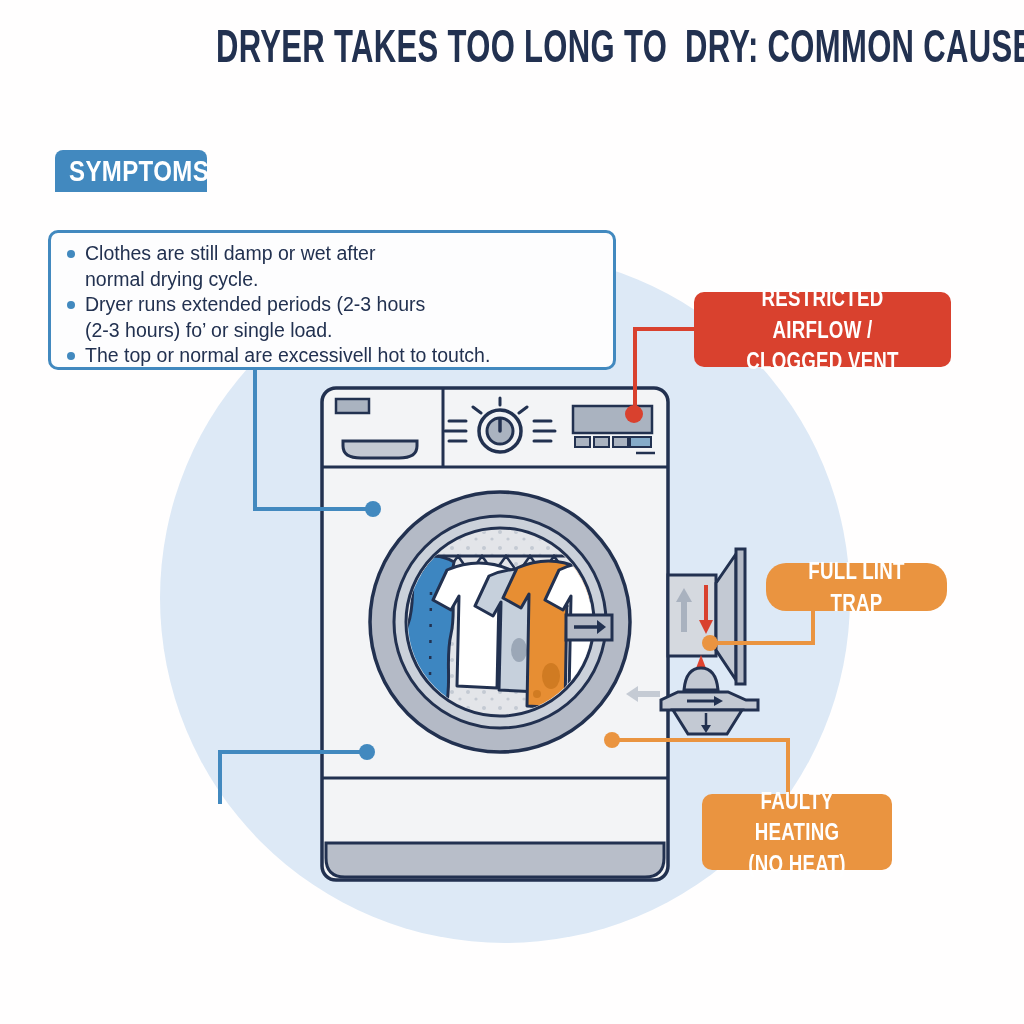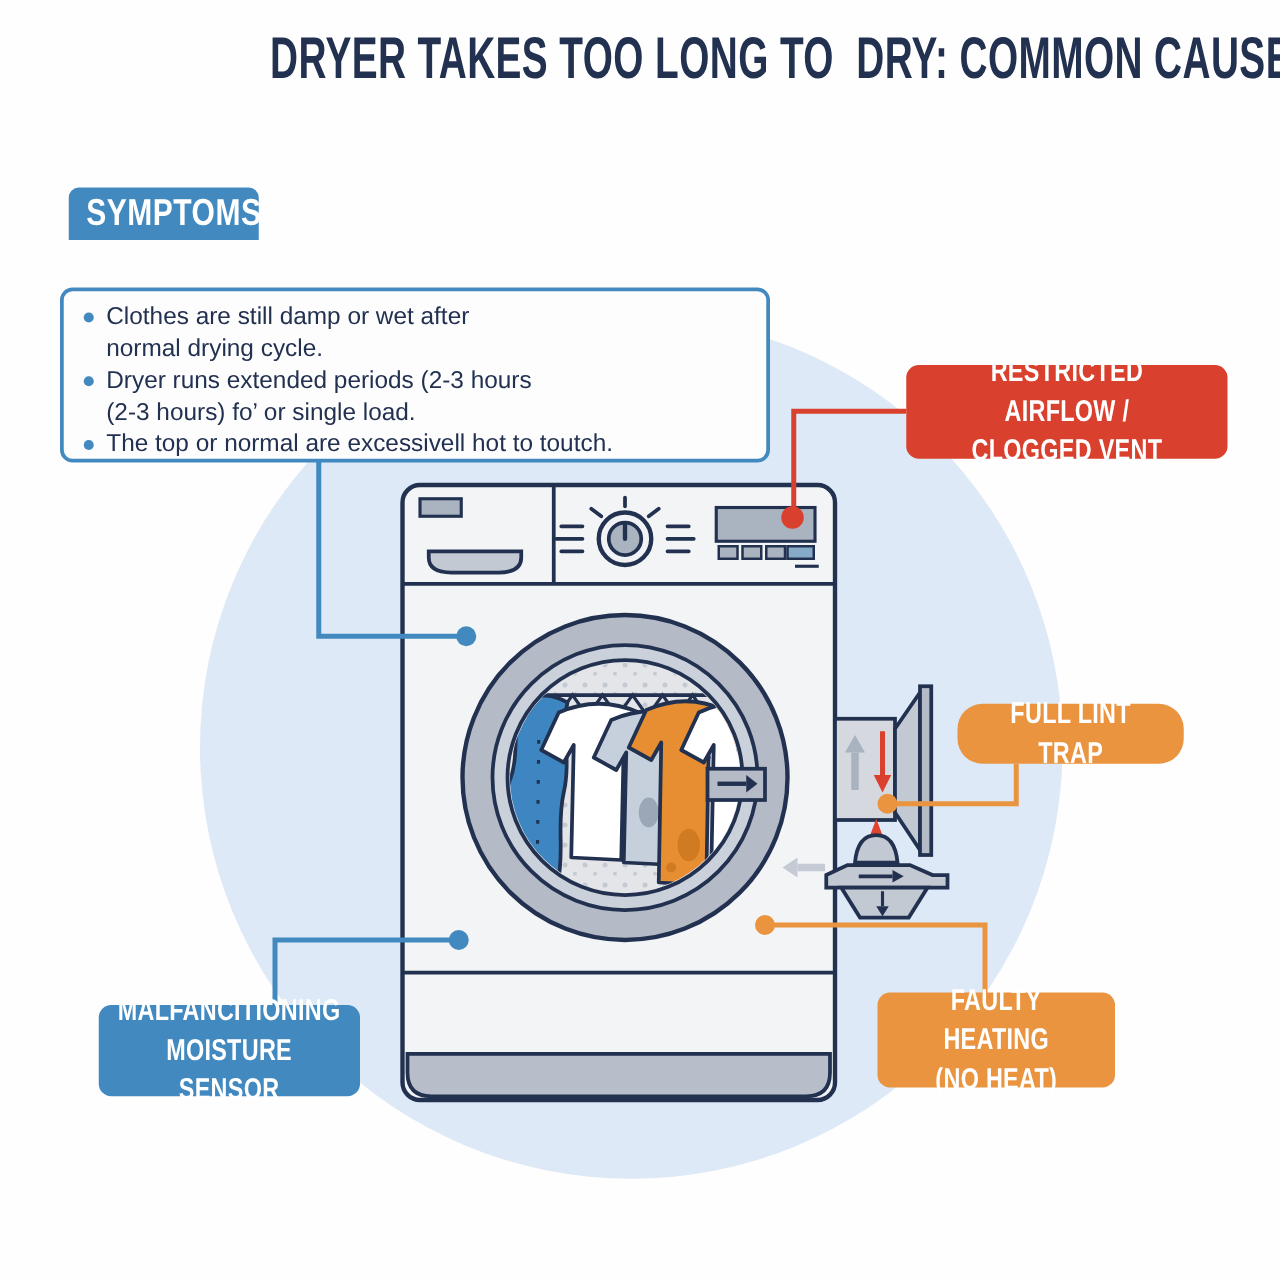--- a/index.html
+++ b/index.html
@@ -24,21 +24,21 @@
   #symptoms-box ul{list-style:none;margin:0;padding:0;}
   #symptoms-box li{display:flex;align-items:flex-start;}
   #symptoms-box .dot{flex:0 0 8px;width:8px;height:8px;border-radius:50%;
                 background:var(--blue);margin:9px 10px 0 4px;}
   #symptoms-box .btxt{font-size:19.5px;line-height:25.5px;color:var(--navy);white-space:pre-line;}
 
   .callout{position:absolute;display:flex;align-items:center;justify-content:center;
            color:#fff;border-radius:10px;text-align:center;}
   .callout .cond{display:inline-block;transform:scaleX(.78);transform-origin:center;
            font-weight:bold;font-size:24px;line-height:1.32;white-space:pre-line;letter-spacing:.3px;}
-  #callout-restricted{left:725px;top:292px;width:257px;height:75px;background:var(--red);}
+  #callout-restricted{left:694px;top:292px;width:257px;height:75px;background:var(--red);}
   #callout-lint{left:766px;top:563px;width:181px;height:48px;background:var(--orange);border-radius:20px;}
   #callout-heating{left:702px;top:794px;width:190px;height:76px;background:var(--orange);}
   #callout-moisture{left:79px;top:804px;width:209px;height:73px;background:var(--blue);}
 
   
   .st-navy{stroke:var(--navy);}
   .f-body{fill:var(--body-fill);}
   .f-gray{fill:#aab3c0;}
   .f-gray2{fill:#c3c9d3;}
   .f-ring{fill:#b4bac6;}
@@ -211,18 +211,14 @@
     <span class="cond">RESTRICTED AIRFLOW /
 CLOGGED VENT</span>
   </div>
   <div id="callout-lint" class="callout">
     <span class="cond">FULL LINT TRAP</span>
   </div>
   <div id="callout-heating" class="callout">
     <span class="cond">FAULTY HEATING
 (NO HEAT)</span>
   </div>
-  <div id="callout-moisture" class="callout">
-    <span class="cond">MALFANCITIONING
-MOISTURE SENSOR</span>
-  </div>
 
 </div>
 
 </body></html>

